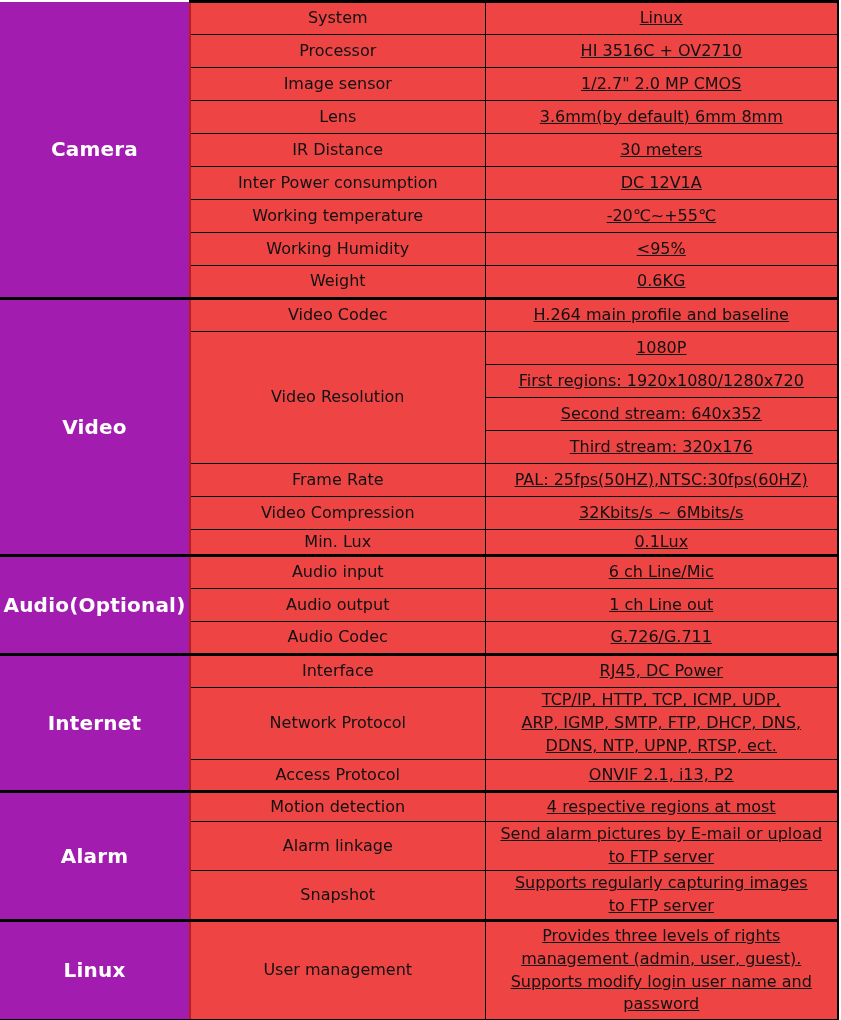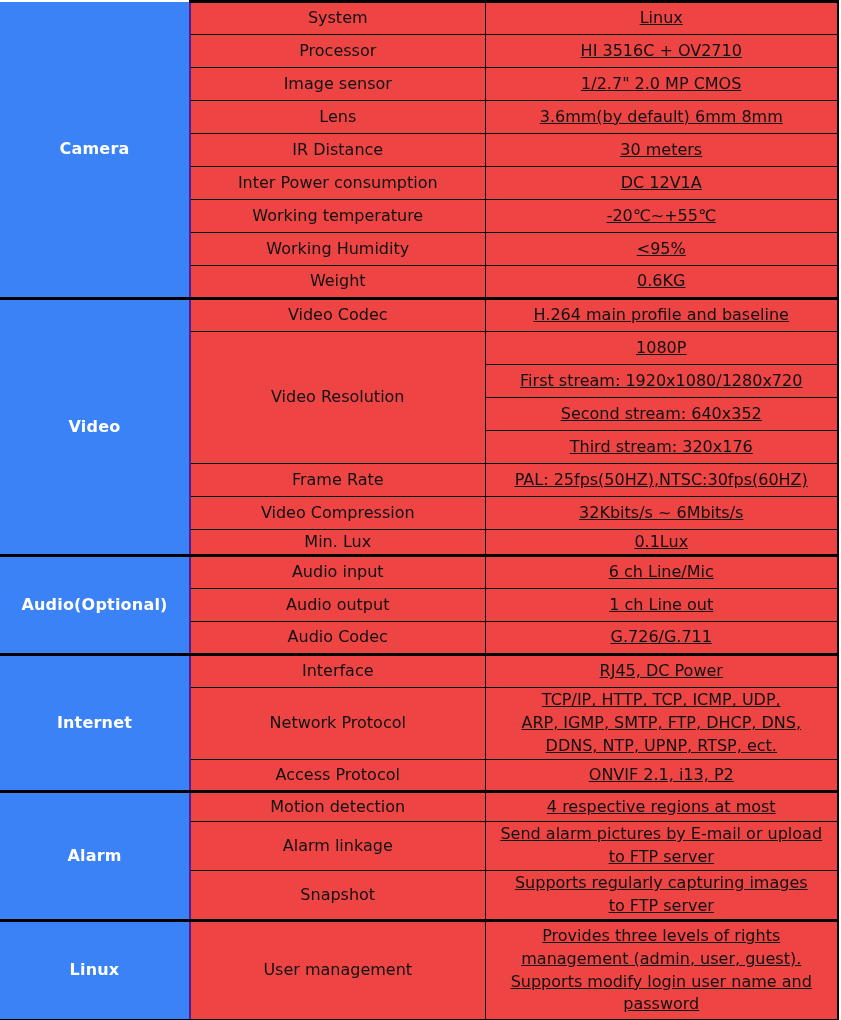--- a/index.html
+++ b/index.html
@@ -28,26 +28,26 @@
     border: 1px solid #000;
     text-align: center;
     vertical-align: middle;
     font-size: 16px;
     line-height: 1.42;
     color: #111111;
     background: #ef4444;
     overflow: hidden;
   }
   td.cat {
-    background: #3b82f6;
+    background: #a21caf;
     color: #ffffff;
     font-weight: bold;
     border-left: none;
-    border-right: 2px solid #4c1d95;
-    font-size: 16px;
+    border-right: 2px solid #b91c1c;
+    font-size: 20px;
     letter-spacing: 0.2px;
   }
   td.label { padding: 0 6px; }
   td.value { padding: 0 10px; white-space: pre-line; text-decoration: underline; }
   tr.first-row td        { border-top: 3px solid #000; }
   tr.first-row td.cat    { border-top: none; }
   tr.section-top td      { border-top: 3px solid #000; }
 </style>
 </head>
 <body>
@@ -100,21 +100,21 @@
         <tr class="section-top" style="height: 33px;">
           <td class="cat" rowspan="8">Video</td>
           <td class="label" rowspan="1">Video Codec</td>
           <td class="value">H.264 main profile and baseline</td>
         </tr>
         <tr style="height: 33px;">
           <td class="label" rowspan="4">Video Resolution</td>
           <td class="value">1080P</td>
         </tr>
         <tr style="height: 33px;">
-          <td class="value">First stream: 1920x1080/1280x720</td>
+          <td class="value">First regions: 1920x1080/1280x720</td>
         </tr>
         <tr style="height: 33px;">
           <td class="value">Second stream: 640x352</td>
         </tr>
         <tr style="height: 33px;">
           <td class="value">Third stream: 320x176</td>
         </tr>
         <tr style="height: 33px;">
           <td class="label" rowspan="1">Frame Rate</td>
           <td class="value">PAL: 25fps(50HZ),NTSC:30fps(60HZ)</td>

